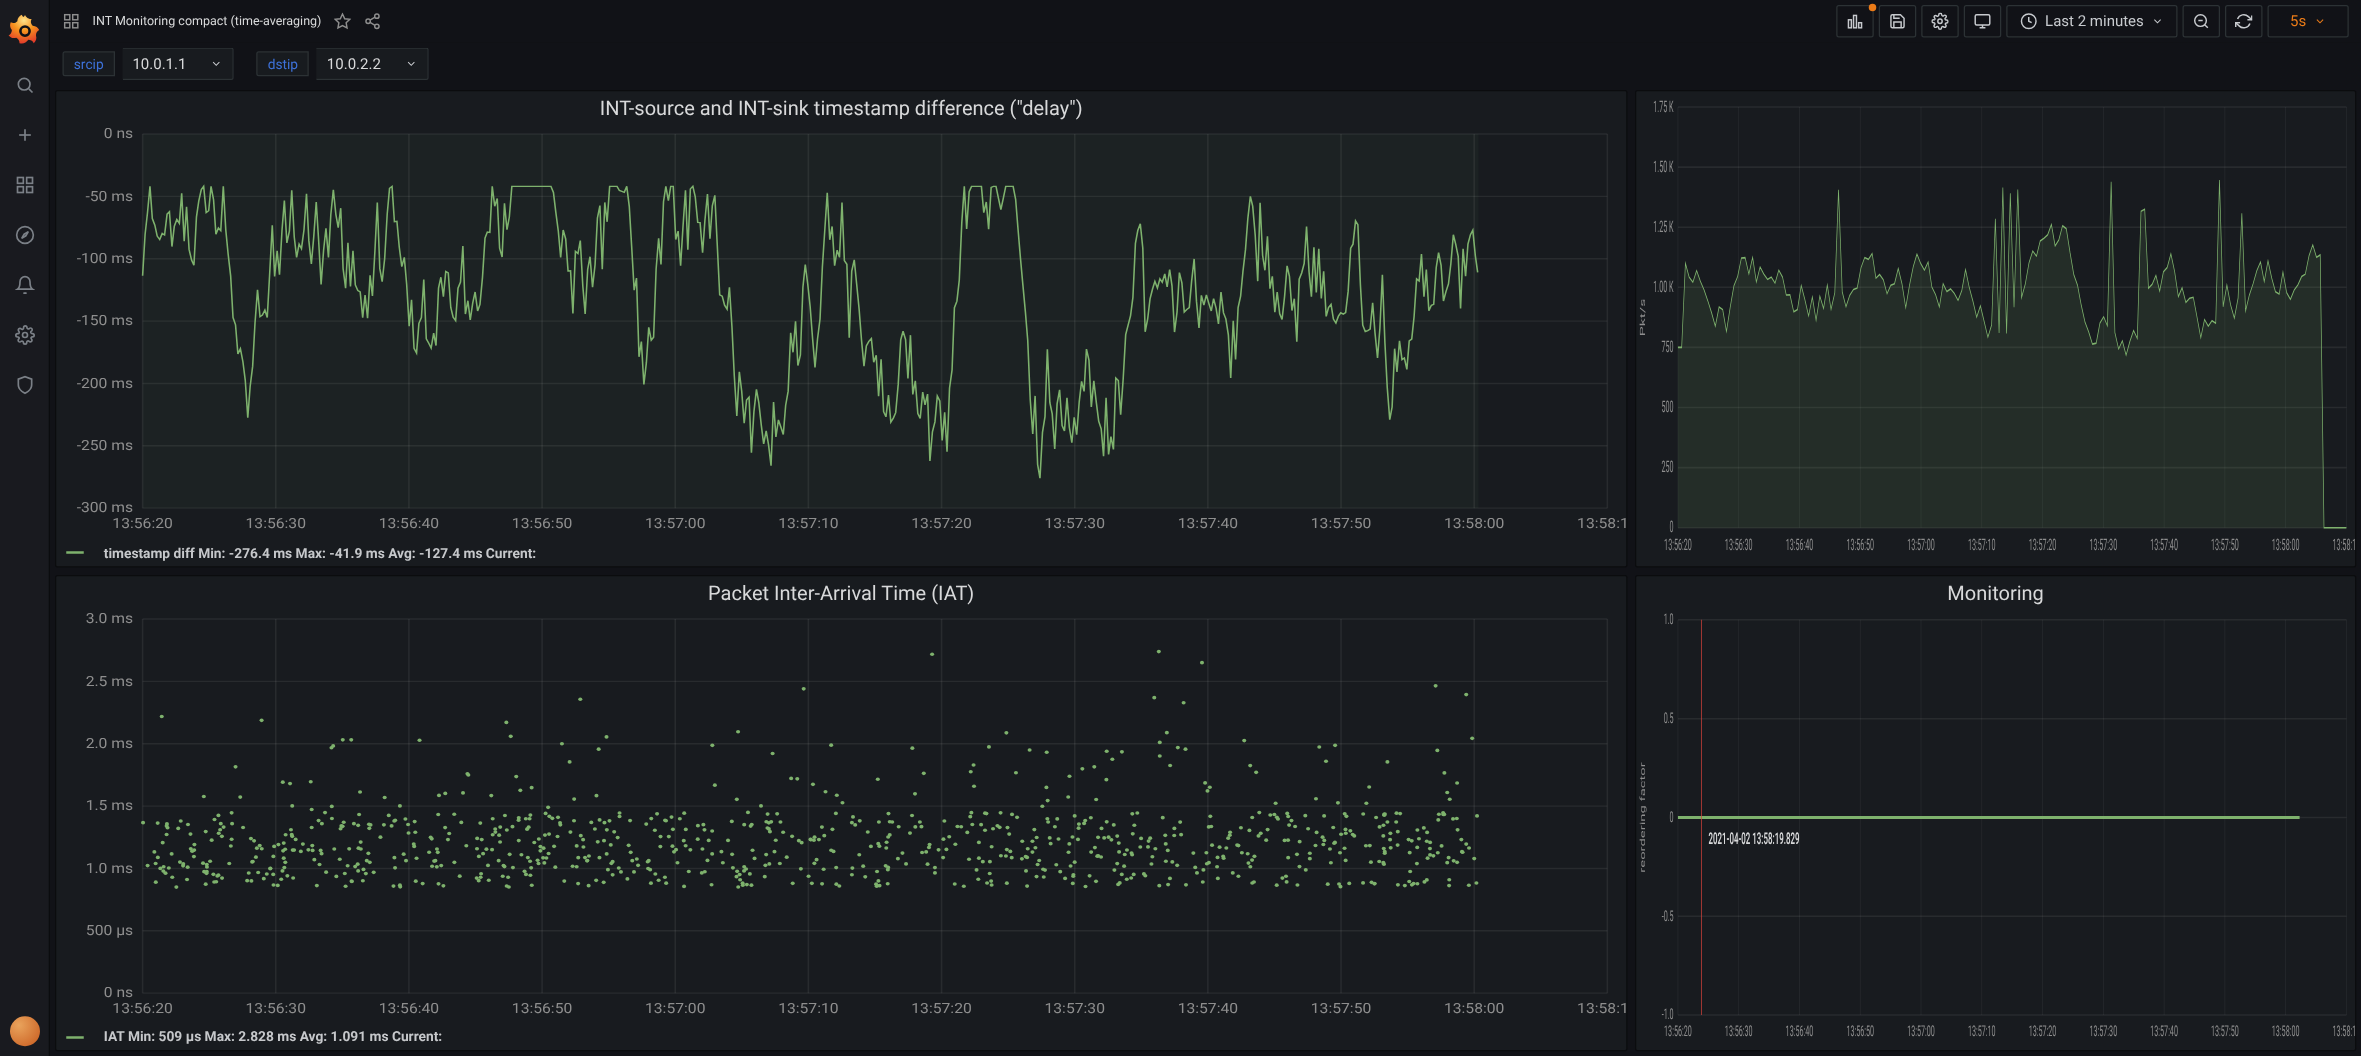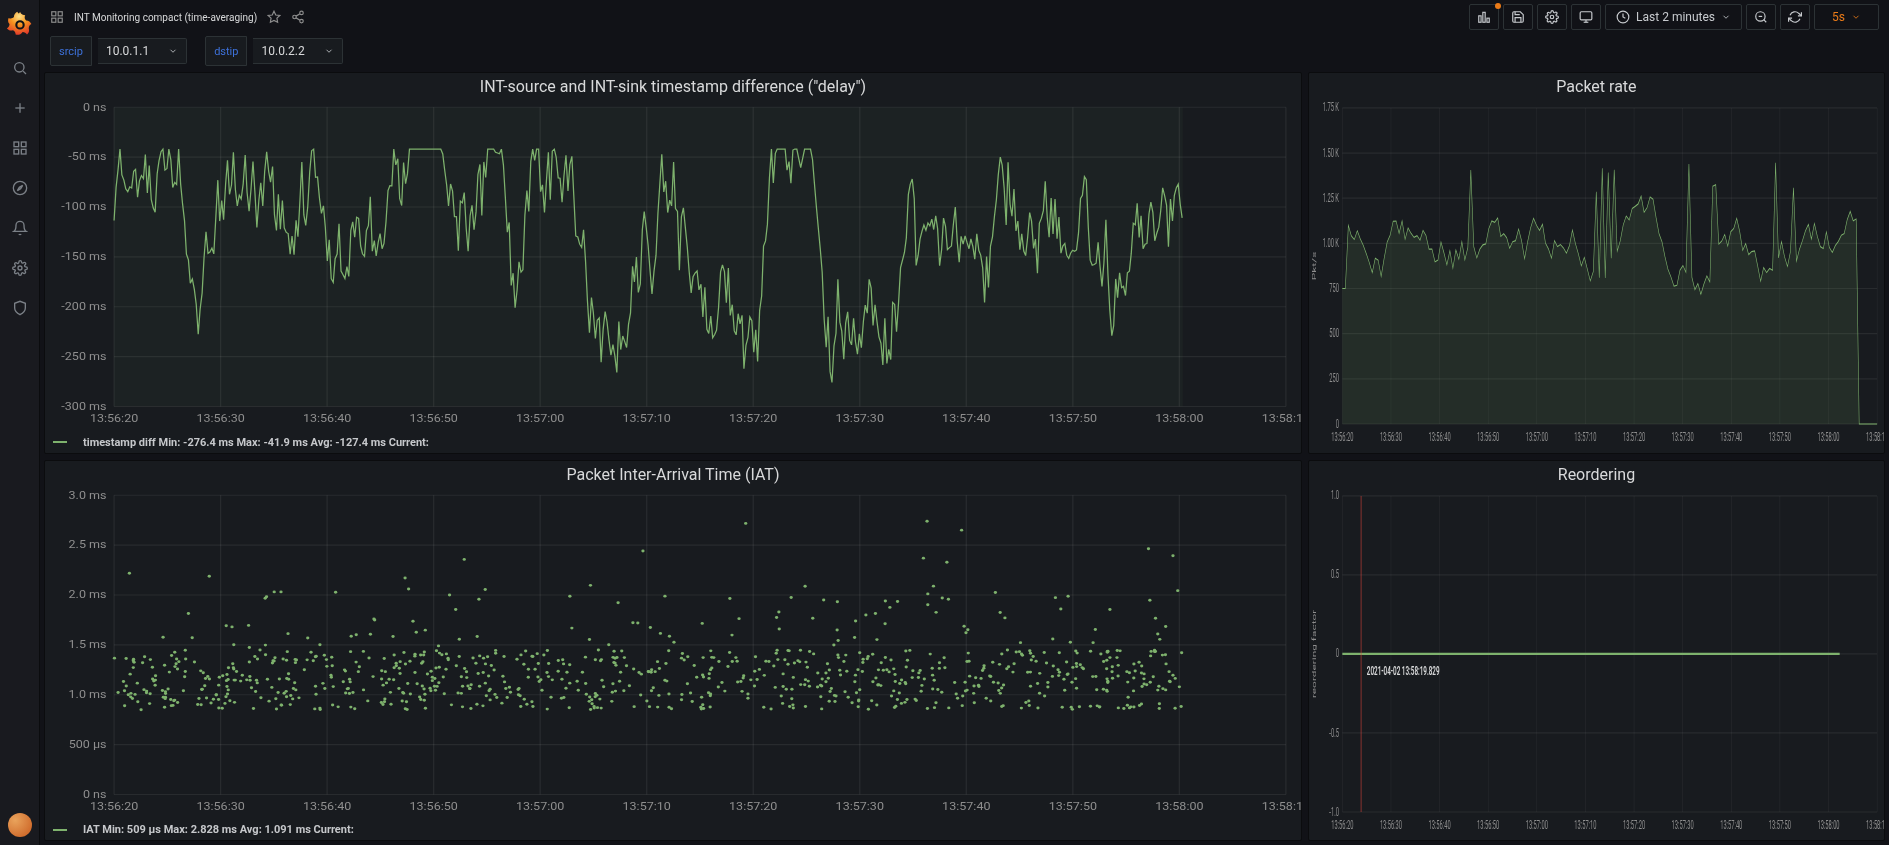--- a/index.html
+++ b/index.html
@@ -67,21 +67,21 @@
   .tb-btn.range { padding:0 10px;text-align:center; }
 
   
   .var-row {
     position: fixed; left:40px; right:0; top:34px; height:34px;
     display:flex; align-items:center; gap:6px; padding:0 10px;
     background: var(--bg);
     z-index:8;
   }
   .var-label {
-    height:30px; padding:0 8px; border:1px solid var(--btn-border);
+    height:20px; padding:0 8px; border:1px solid var(--btn-border);
     display:flex; align-items:center; color: var(--accent-blue);
     background: var(--panel-bg); border-radius:2px 0 0 2px; font-size:11px;
   }
   .var-select {
     height:26px; padding:0 8px; border:1px solid var(--btn-border);
     border-left:none;
     display:flex; align-items:center; gap:19px; color:#d8d9da;
     background: var(--panel-bg); border-radius:0 2px 2px 0; font-size:12px;
     cursor:pointer;
   }
@@ -347,21 +347,20 @@
           <path d="M55.0 110.7 L56.6 81.2 L58.1 66.1 L59.7 47.2 L61.2 70.1 L62.8 74.8 L64.3 82.5 L65.9 85.0 L67.5 80.7 L69.0 81.8 L70.6 66.9 L72.1 65.2 L73.7 90.0 L75.2 75.5 L76.8 70.7 L78.4 73.5 L79.9 52.1 L81.5 86.2 L83.0 61.7 L84.6 92.0 L86.2 99.6 L87.7 103.3 L89.3 69.1 L90.8 57.5 L92.4 49.5 L93.9 47.2 L95.5 65.8 L97.1 64.5 L98.6 47.2 L100.2 56.7 L101.7 81.3 L103.3 76.8 L104.8 78.7 L106.4 47.2 L108.0 78.3 L109.5 95.5 L111.1 111.0 L112.6 140.5 L114.2 145.7 L115.7 166.4 L117.3 162.6 L118.9 171.9 L120.4 185.1 L122.0 211.7 L123.5 189.5 L125.1 175.2 L126.6 144.3 L128.2 120.7 L129.8 139.9 L131.3 138.7 L132.9 135.2 L134.4 140.4 L136.0 108.1 L137.6 74.8 L139.1 111.2 L140.7 93.0 L142.2 110.0 L143.8 78.4 L145.3 57.2 L146.9 87.4 L148.5 79.1 L150.0 50.0 L151.6 83.2 L153.1 97.7 L154.7 88.2 L156.2 91.5 L157.8 78.1 L159.4 52.4 L160.9 85.8 L162.5 102.4 L164.0 83.3 L165.6 58.3 L167.1 85.0 L168.7 116.9 L170.3 92.4 L171.8 77.1 L173.4 97.8 L174.9 67.2 L176.5 49.6 L178.1 67.1 L179.6 76.6 L181.2 62.7 L182.7 105.5 L184.3 119.6 L185.8 87.4 L187.4 118.4 L189.0 93.0 L190.5 117.3 L192.1 121.3 L193.6 122.2 L195.2 140.6 L196.7 124.5 L198.3 141.0 L199.9 110.5 L201.4 125.1 L203.0 92.7 L204.5 58.7 L206.1 105.7 L207.6 115.0 L209.2 98.5 L210.8 67.0 L212.3 48.6 L213.9 47.2 L215.4 72.3 L217.0 72.0 L218.5 90.5 L220.1 104.3 L221.7 97.7 L223.2 116.7 L224.8 146.7 L226.3 127.8 L227.9 162.4 L229.5 165.7 L231.0 144.6 L232.6 140.5 L234.1 113.5 L235.7 155.6 L237.2 158.6 L238.8 162.2 L240.4 151.6 L241.9 160.4 L243.5 119.5 L245.0 111.8 L246.6 125.6 L248.1 107.7 L249.7 108.8 L251.3 133.3 L252.8 140.2 L254.4 142.6 L255.9 119.6 L257.5 115.2 L259.0 89.6 L260.6 138.0 L262.2 128.5 L263.7 142.2 L265.3 130.1 L266.8 122.3 L268.4 135.8 L269.9 131.1 L271.5 111.9 L273.1 84.0 L274.6 79.7 L276.2 79.9 L277.7 47.2 L279.3 61.3 L280.9 55.8 L282.4 91.1 L284.0 97.4 L285.5 59.2 L287.1 78.0 L288.6 69.0 L290.2 47.2 L291.8 47.2 L293.3 47.2 L294.9 47.2 L296.4 47.2 L298.0 47.2 L299.5 47.2 L301.1 47.2 L302.7 47.2 L304.2 47.2 L305.8 47.2 L307.3 47.2 L308.9 47.2 L310.4 47.2 L312.0 47.2 L313.6 47.2 L315.1 47.2 L316.7 51.5 L318.2 65.5 L319.8 79.1 L321.3 97.7 L322.9 78.2 L324.5 84.6 L326.0 107.3 L327.6 107.2 L329.1 137.5 L330.7 93.4 L332.3 95.0 L333.8 85.8 L335.4 118.0 L336.9 137.9 L338.5 106.3 L340.0 97.2 L341.6 118.9 L343.2 103.0 L344.7 69.8 L346.3 60.8 L347.8 106.1 L349.4 58.6 L350.9 72.4 L352.5 47.2 L354.1 47.2 L355.6 47.2 L357.2 47.2 L358.7 50.1 L360.3 50.7 L361.8 51.4 L363.4 47.2 L365.0 61.4 L366.5 89.5 L368.1 121.0 L369.6 112.4 L371.2 168.4 L372.7 157.5 L374.3 188.1 L375.9 172.4 L377.4 147.4 L379.0 156.6 L380.5 154.5 L382.1 105.9 L383.7 84.1 L385.2 102.7 L386.8 58.1 L388.3 47.2 L389.9 57.3 L391.4 47.2 L393.0 47.2 L394.6 85.0 L396.1 79.0 L397.7 103.6 L399.2 76.1 L400.8 50.0 L402.3 92.2 L403.9 49.0 L405.5 47.2 L407.0 54.4 L408.6 72.8 L410.1 73.0 L411.7 94.4 L413.2 71.1 L414.8 52.6 L416.4 84.4 L417.9 61.0 L419.5 53.6 L421.0 87.9 L422.6 124.4 L424.2 125.3 L425.7 131.7 L427.3 134.5 L428.8 118.9 L430.4 147.0 L431.9 182.0 L433.5 210.4 L435.1 179.1 L436.6 192.7 L438.2 215.6 L439.7 199.2 L441.3 197.1 L442.8 236.6 L444.4 207.4 L446.0 191.6 L447.5 200.9 L449.1 217.2 L450.6 230.3 L452.2 221.0 L453.7 230.8 L455.3 245.8 L456.9 200.5 L458.4 225.4 L460.0 213.3 L461.5 218.1 L463.1 223.6 L464.6 203.0 L466.2 192.8 L467.8 151.3 L469.3 165.2 L470.9 143.1 L472.4 174.6 L474.0 167.1 L475.6 118.9 L477.1 102.8 L478.7 117.0 L480.2 132.6 L481.8 155.9 L483.3 175.9 L484.9 155.7 L486.5 141.5 L488.0 104.6 L489.6 77.2 L491.1 51.7 L492.7 85.2 L494.2 75.7 L495.8 103.6 L497.4 92.5 L498.9 97.7 L500.5 58.7 L502.0 100.0 L503.6 102.6 L505.1 154.9 L506.7 107.5 L508.3 99.4 L509.8 116.3 L511.4 134.5 L512.9 156.2 L514.5 175.0 L516.0 160.6 L517.6 157.4 L519.2 155.4 L520.7 172.3 L522.3 167.3 L523.8 196.5 L525.4 170.1 L527.0 207.4 L528.5 211.1 L530.1 195.6 L531.6 214.9 L533.2 212.0 L534.7 208.1 L536.3 188.0 L537.9 156.4 L539.4 150.2 L541.0 156.1 L542.5 183.8 L544.1 153.0 L545.6 195.1 L547.2 185.5 L548.8 208.8 L550.3 212.3 L551.9 193.5 L553.4 202.5 L555.0 194.9 L556.5 242.5 L558.1 221.7 L559.7 214.7 L561.2 196.3 L562.8 199.7 L564.3 227.8 L565.9 207.9 L567.4 235.9 L569.0 190.6 L570.6 177.8 L572.1 133.5 L573.7 128.8 L575.2 113.9 L576.8 73.0 L578.4 47.2 L579.9 77.4 L581.5 51.0 L583.0 47.2 L584.6 47.2 L586.1 47.2 L587.7 47.2 L589.3 47.2 L590.8 65.9 L592.4 58.3 L593.9 77.6 L595.5 48.0 L597.0 47.2 L598.6 47.2 L600.2 55.9 L601.7 63.7 L603.3 55.3 L604.8 47.2 L606.4 47.2 L607.9 47.2 L609.5 47.2 L611.1 56.4 L612.6 77.3 L614.2 98.7 L615.7 117.1 L617.3 136.3 L618.8 156.6 L620.4 198.9 L622.0 223.3 L623.5 196.2 L625.1 245.0 L626.6 254.7 L628.2 222.1 L629.8 210.9 L631.3 163.0 L632.9 201.0 L634.4 209.0 L636.0 234.0 L637.5 201.9 L639.1 191.9 L640.7 217.3 L642.2 221.2 L643.8 197.6 L645.3 218.5 L646.9 229.5 L648.4 211.4 L650.0 223.8 L651.6 200.4 L653.1 185.8 L654.7 193.0 L656.2 162.9 L657.8 170.8 L659.3 204.0 L660.9 185.5 L662.5 201.0 L664.0 214.1 L665.6 219.6 L667.1 239.1 L668.7 197.5 L670.3 237.8 L671.8 225.1 L673.4 234.3 L674.9 183.5 L676.5 185.3 L678.0 209.5 L679.6 184.0 L681.2 152.6 L682.7 146.1 L684.3 139.1 L685.8 126.1 L687.4 87.7 L688.9 78.6 L690.5 73.8 L692.1 91.2 L693.6 150.6 L695.2 141.5 L696.7 127.2 L698.3 120.2 L699.8 114.7 L701.4 119.4 L703.0 112.9 L704.5 115.4 L706.1 109.5 L707.6 118.7 L709.2 106.4 L710.7 117.9 L712.3 150.8 L713.9 136.6 L715.4 108.5 L717.0 115.8 L718.5 136.5 L720.1 134.7 L721.7 133.4 L723.2 114.6 L724.8 98.8 L726.3 129.0 L727.9 147.8 L729.4 124.7 L731.0 131.6 L732.6 124.4 L734.1 130.2 L735.7 135.8 L737.2 127.0 L738.8 133.9 L740.3 145.0 L741.9 122.4 L743.5 137.2 L745.0 141.4 L746.6 152.8 L748.1 183.5 L749.7 142.7 L751.2 170.3 L752.8 133.4 L754.4 125.2 L755.9 107.6 L757.5 92.2 L759.0 70.1 L760.6 54.3 L762.1 61.3 L763.7 82.0 L765.3 114.6 L766.8 58.8 L768.4 96.2 L769.9 106.9 L771.5 82.7 L773.1 120.0 L774.6 111.2 L776.2 136.7 L777.7 122.4 L779.3 137.8 L780.8 141.9 L782.4 125.6 L784.0 103.7 L785.5 111.2 L787.1 135.5 L788.6 127.1 L790.2 157.6 L791.7 113.2 L793.3 108.8 L794.9 101.9 L796.4 75.7 L798.0 108.1 L799.5 125.6 L801.1 90.6 L802.6 122.7 L804.2 91.6 L805.8 126.9 L807.3 107.6 L808.9 139.7 L810.4 133.4 L812.0 131.1 L813.5 141.5 L815.1 144.4 L816.7 139.5 L818.2 137.1 L819.8 138.0 L821.3 136.9 L822.9 121.7 L824.5 91.1 L826.0 88.3 L827.6 71.7 L829.1 74.4 L830.7 117.2 L832.2 145.9 L833.8 150.4 L835.4 149.8 L836.9 148.7 L838.5 130.0 L840.0 151.4 L841.6 169.2 L843.1 148.5 L844.7 110.1 L846.3 158.0 L847.8 190.2 L849.4 213.1 L850.9 204.1 L852.5 162.6 L854.0 179.2 L855.6 157.1 L857.2 170.4 L858.7 169.2 L860.3 177.4 L861.8 157.1 L863.4 155.8 L864.9 139.7 L866.5 113.0 L868.1 114.5 L869.6 95.4 L871.2 125.7 L872.7 106.4 L874.3 135.7 L875.9 131.8 L877.4 131.1 L879.0 104.9 L880.5 94.3 L882.1 103.4 L883.6 128.7 L885.2 122.0 L886.8 116.6 L888.3 102.4 L889.9 81.6 L891.4 88.3 L893.0 97.0 L894.5 134.0 L896.1 91.6 L897.7 111.1 L899.2 88.3 L900.8 81.5 L902.3 78.3 L903.9 96.4 L905.4 108.3 " class="series-line"></path>
         </svg>
     </div>
     <div class="panel-legend">
       <span class="legend-dash"></span>
       <span id="legend-delay">timestamp diff  Min: -276.4 ms  Max: -41.9 ms  Avg: -127.4 ms  Current: </span>
     </div>
   </div>
 
   <div class="panel">
-    <div class="panel-title">Packet rate</div>
     <div class="panel-body">
       <svg class="chart" id="chart-pktrate" viewBox="0 0 1000 300" preserveAspectRatio="none">
           <line x1="58" x2="988" y1="10" y2="10" class="gridline"></line>
           <text x="52" y="13" text-anchor="end" class="tick-label">1.75 K</text>
           <line x1="58" x2="988" y1="48" y2="48" class="gridline"></line>
           <text x="52" y="51" text-anchor="end" class="tick-label">1.50 K</text>
           <line x1="58" x2="988" y1="86" y2="86" class="gridline"></line>
           <text x="52" y="89" text-anchor="end" class="tick-label">1.25 K</text>
           <line x1="58" x2="988" y1="124" y2="124" class="gridline"></line>
           <text x="52" y="127" text-anchor="end" class="tick-label">1.00 K</text>
@@ -1348,21 +1347,21 @@
           <circle cx="862.4" cy="189.5" r="1.3" class="scatter-pt"></circle>
         </svg>
     </div>
     <div class="panel-legend">
       <span class="legend-dash"></span>
       <span id="legend-iat">IAT  Min: 509 µs  Max: 2.828 ms  Avg: 1.091 ms  Current: </span>
     </div>
   </div>
 
   <div class="panel">
-    <div class="panel-title">Reordering</div>
+    <div class="panel-title">Monitoring</div>
     <div class="panel-body">
       <svg class="chart" id="chart-reorder" viewBox="0 0 1000 300" preserveAspectRatio="none">
           <line x1="58" x2="988" y1="10" y2="10" class="gridline"></line>
           <text x="52" y="13" text-anchor="end" class="tick-label">1.0</text>
           <line x1="58" x2="988" y1="76.5" y2="76.5" class="gridline"></line>
           <text x="52" y="79.5" text-anchor="end" class="tick-label">0.5</text>
           <line x1="58" x2="988" y1="143" y2="143" class="gridline"></line>
           <text x="52" y="146" text-anchor="end" class="tick-label">0</text>
           <line x1="58" x2="988" y1="209.5" y2="209.5" class="gridline"></line>
           <text x="52" y="212.5" text-anchor="end" class="tick-label">-0.5</text>

